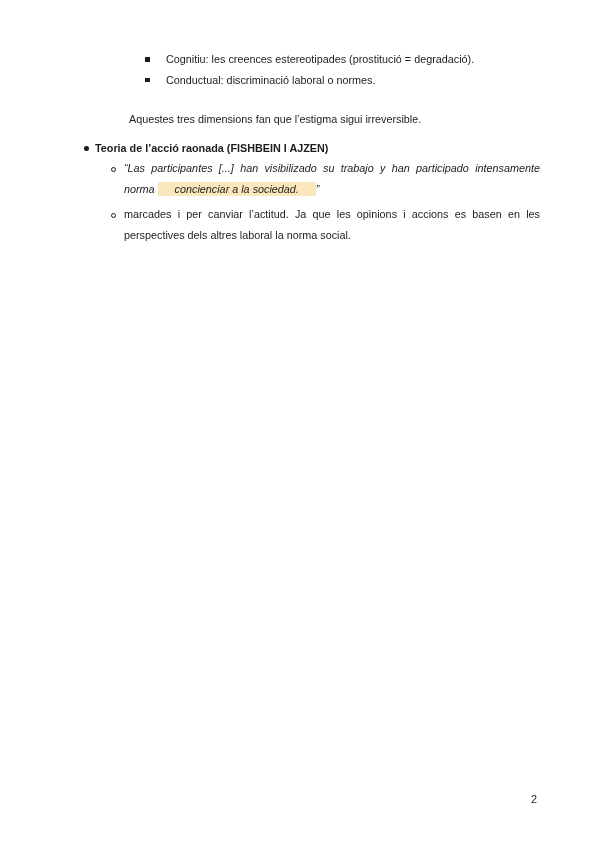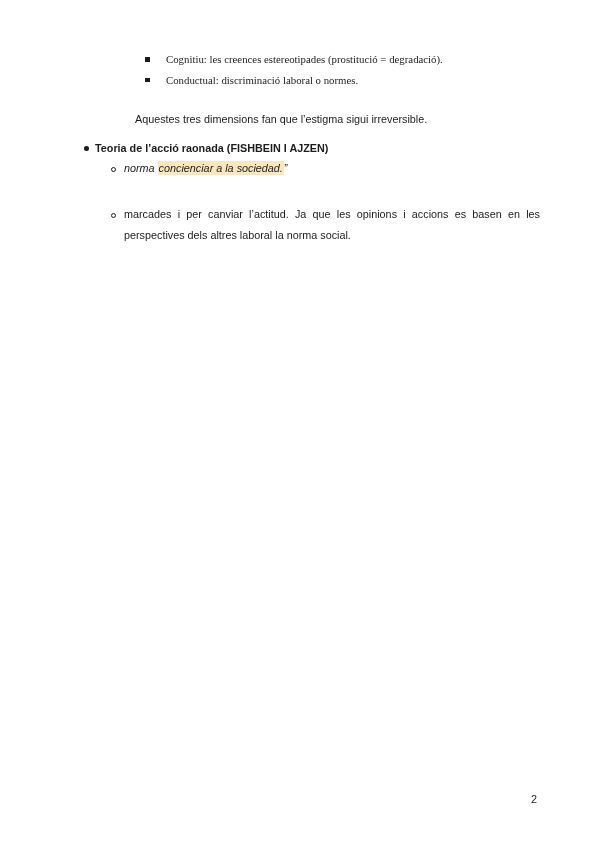--- a/index.html
+++ b/index.html
@@ -13,29 +13,29 @@
     font-family: "Liberation Sans", sans-serif;
     font-size: 10.8px;
     line-height: 20.8px;
     color: var(--ink);
     overflow: hidden;
   }
   .abs { position: absolute; }
 
   
   .sq-list { left: 145px; top: 49px; }
-  .sq-item { position: relative; padding-left: 21px; white-space: nowrap; font-family: Liberation Serif, serif; }
+  .sq-item { position: relative; padding-left: 21px; white-space: nowrap; }
   .sq-bullet {
     position: absolute; left: 0; top: 8px;
     width: 4.5px; height: 4.5px; background: var(--ink);
     display: inline-block;
   }
 
   
-  .closing { left: 135px; top: 109px; white-space: nowrap; text-align: center; }
+  .closing { left: 129px; top: 109px; white-space: nowrap; text-align: center; }
 
   
   .heading-block { left: 84px; top: 138px; white-space: nowrap; }
   .disc-bullet {
     position: absolute; left: 0; top: 8px;
     width: 4.5px; height: 4.5px; border-radius: 50%;
     background: var(--ink); display: inline-block;
   }
   .heading-text { margin-left: 11px; font-weight: 700; margin-top: 36px; }
 
@@ -52,21 +52,21 @@
 
   .justify-line {
     text-align: justify;
     text-align-last: justify;
     height: 20.8px;
     overflow: hidden;
   }
   .plain-line { text-align: left; white-space: nowrap; }
 
   .quote-text { font-style: italic; }
-  .mark { background: var(--highlight); padding: 1px 1px; }
+  .mark { background: var(--highlight); padding: 1px 17px; }
   .underline { text-decoration: underline; }
 
   .page-number { left: 531px; top: 789px; }
 </style>
 </head>
 <body>
 
 <div class="page">
 
   <div class="abs sq-list">
@@ -86,20 +86,21 @@
   <div class="abs closing">Aquestes tres dimensions fan que l’estigma sigui irreversible.</div>
 
   <div class="abs heading-block">
     <span class="disc-bullet"></span>
     <span class="heading-text">Teoria de l’acció raonada (FISHBEIN I AJZEN)</span>
   </div>
 
   <div class="abs circle-block quote-block">
     <span class="circle-bullet"></span>
     <div class="indented-text quote-text">
+      <div class="justify-line">“Las participantes [...] han visibilizado su trabajo y han participado intensamente</div>
       <div class="plain-line"><span>norma </span><span class="mark">concienciar a la sociedad.</span><span>”</span></div>
     </div>
   </div>
 
   <div class="abs circle-block expl-block">
     <span class="circle-bullet"></span>
     <div class="indented-text">
       <div class="justify-line">marcades i per canviar l’actitud. Ja que les opinions i accions es basen en les</div>
       <div class="plain-line">perspectives dels altres laboral la norma social.</div>
     </div>

